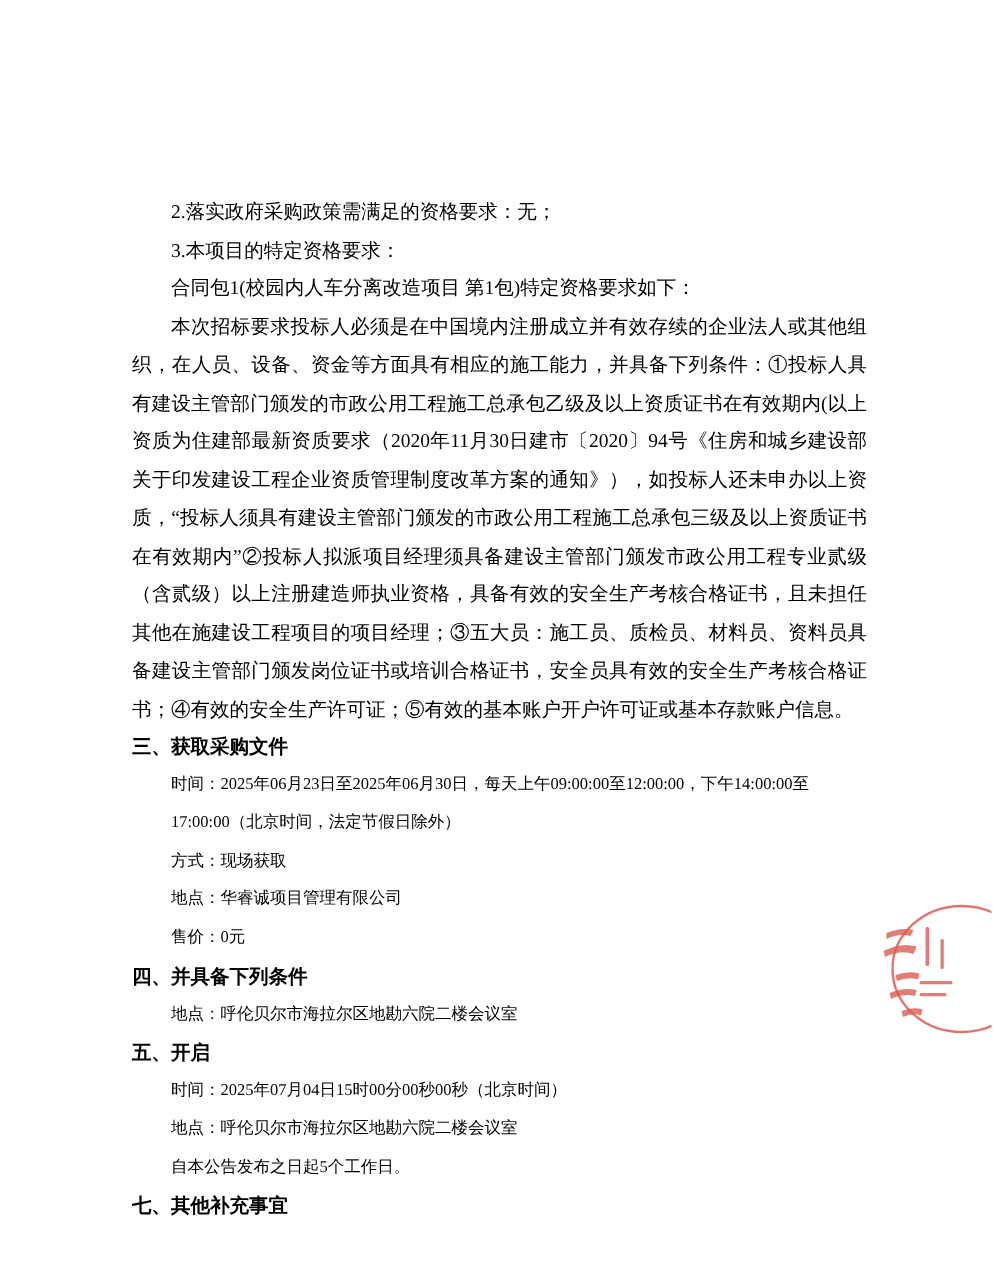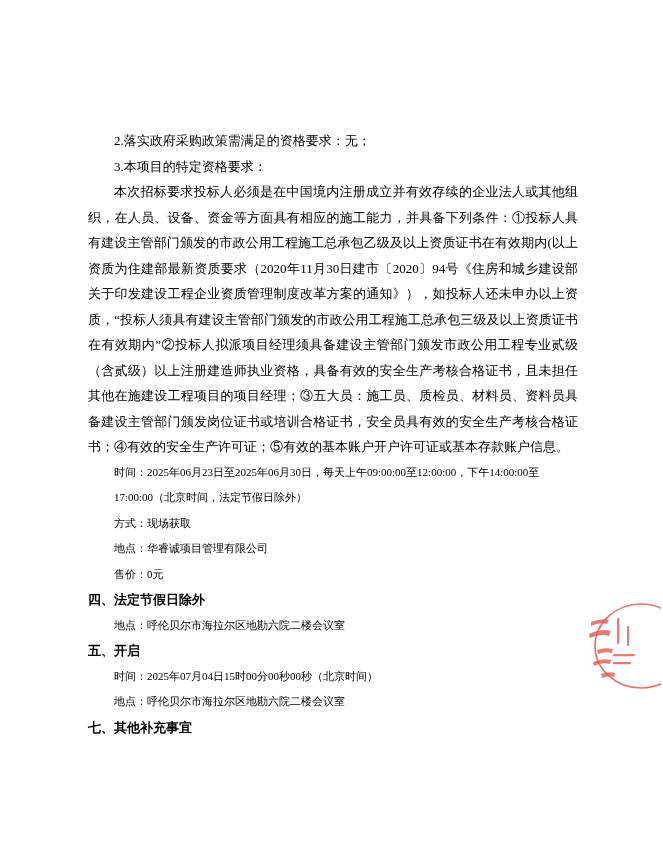--- a/index.html
+++ b/index.html
@@ -66,34 +66,37 @@
 </style>
 </head>
 <body>
 
 <div class="page">
 
   <div class="content">
 
     <p class="para indent2">2.落实政府采购政策需满足的资格要求：无；</p>
     <p class="para indent2">3.本项目的特定资格要求：</p>
+    <p class="para indent2">合同包1(校园内人车分离改造项目 第1包)特定资格要求如下：</p>
     <p class="para indent2">本次招标要求投标人必须是在中国境内注册成立并有效存续的企业法人或其他组织，在人员、设备、资金等方面具有相应的施工能力，并具备下列条件：①投标人具有建设主管部门颁发的市政公用工程施工总承包乙级及以上资质证书在有效期内(以上资质为住建部最新资质要求（2020年11月30日建市〔2020〕94号《住房和城乡建设部关于印发建设工程企业资质管理制度改革方案的通知》），如投标人还未申办以上资质，“投标人须具有建设主管部门颁发的市政公用工程施工总承包三级及以上资质证书在有效期内”②投标人拟派项目经理须具备建设主管部门颁发市政公用工程专业贰级（含贰级）以上注册建造师执业资格，具备有效的安全生产考核合格证书，且未担任其他在施建设工程项目的项目经理；③五大员：施工员、质检员、材料员、资料员具备建设主管部门颁发岗位证书或培训合格证书，安全员具有效的安全生产考核合格证书；④有效的安全生产许可证；⑤有效的基本账户开户许可证或基本存款账户信息。</p>
 
+    <p class="heading">三、获取采购文件</p>
     <p class="sub">时间：2025年06月23日至2025年06月30日，每天上午09:00:00至12:00:00，下午14:00:00至17:00:00（北京时间，法定节假日除外）</p>
     <p class="sub">方式：现场获取</p>
     <p class="sub">地点：华睿诚项目管理有限公司</p>
     <p class="sub">售价：0元</p>
 
-    <p class="heading">四、法定节假日除外</p>
+    <p class="heading">四、并具备下列条件</p>
     <p class="sub">地点：呼伦贝尔市海拉尔区地勘六院二楼会议室</p>
 
     <p class="heading">五、开启</p>
     <p class="sub">时间：2025年07月04日15时00分00秒00秒（北京时间）</p>
     <p class="sub">地点：呼伦贝尔市海拉尔区地勘六院二楼会议室</p>
 
+    <p class="sub">自本公告发布之日起5个工作日。</p>
 
     <p class="heading">七、其他补充事宜</p>
 
   </div>
 
   <div class="seal">
     <svg width="78" height="92" viewBox="0 0 78 92" xmlns="http://www.w3.org/2000/svg">
       <g fill="none" stroke="#d33a2c" stroke-width="1.6" opacity="0.85">
         <ellipse cx="58" cy="46" rx="46" ry="42"></ellipse>
       </g>

